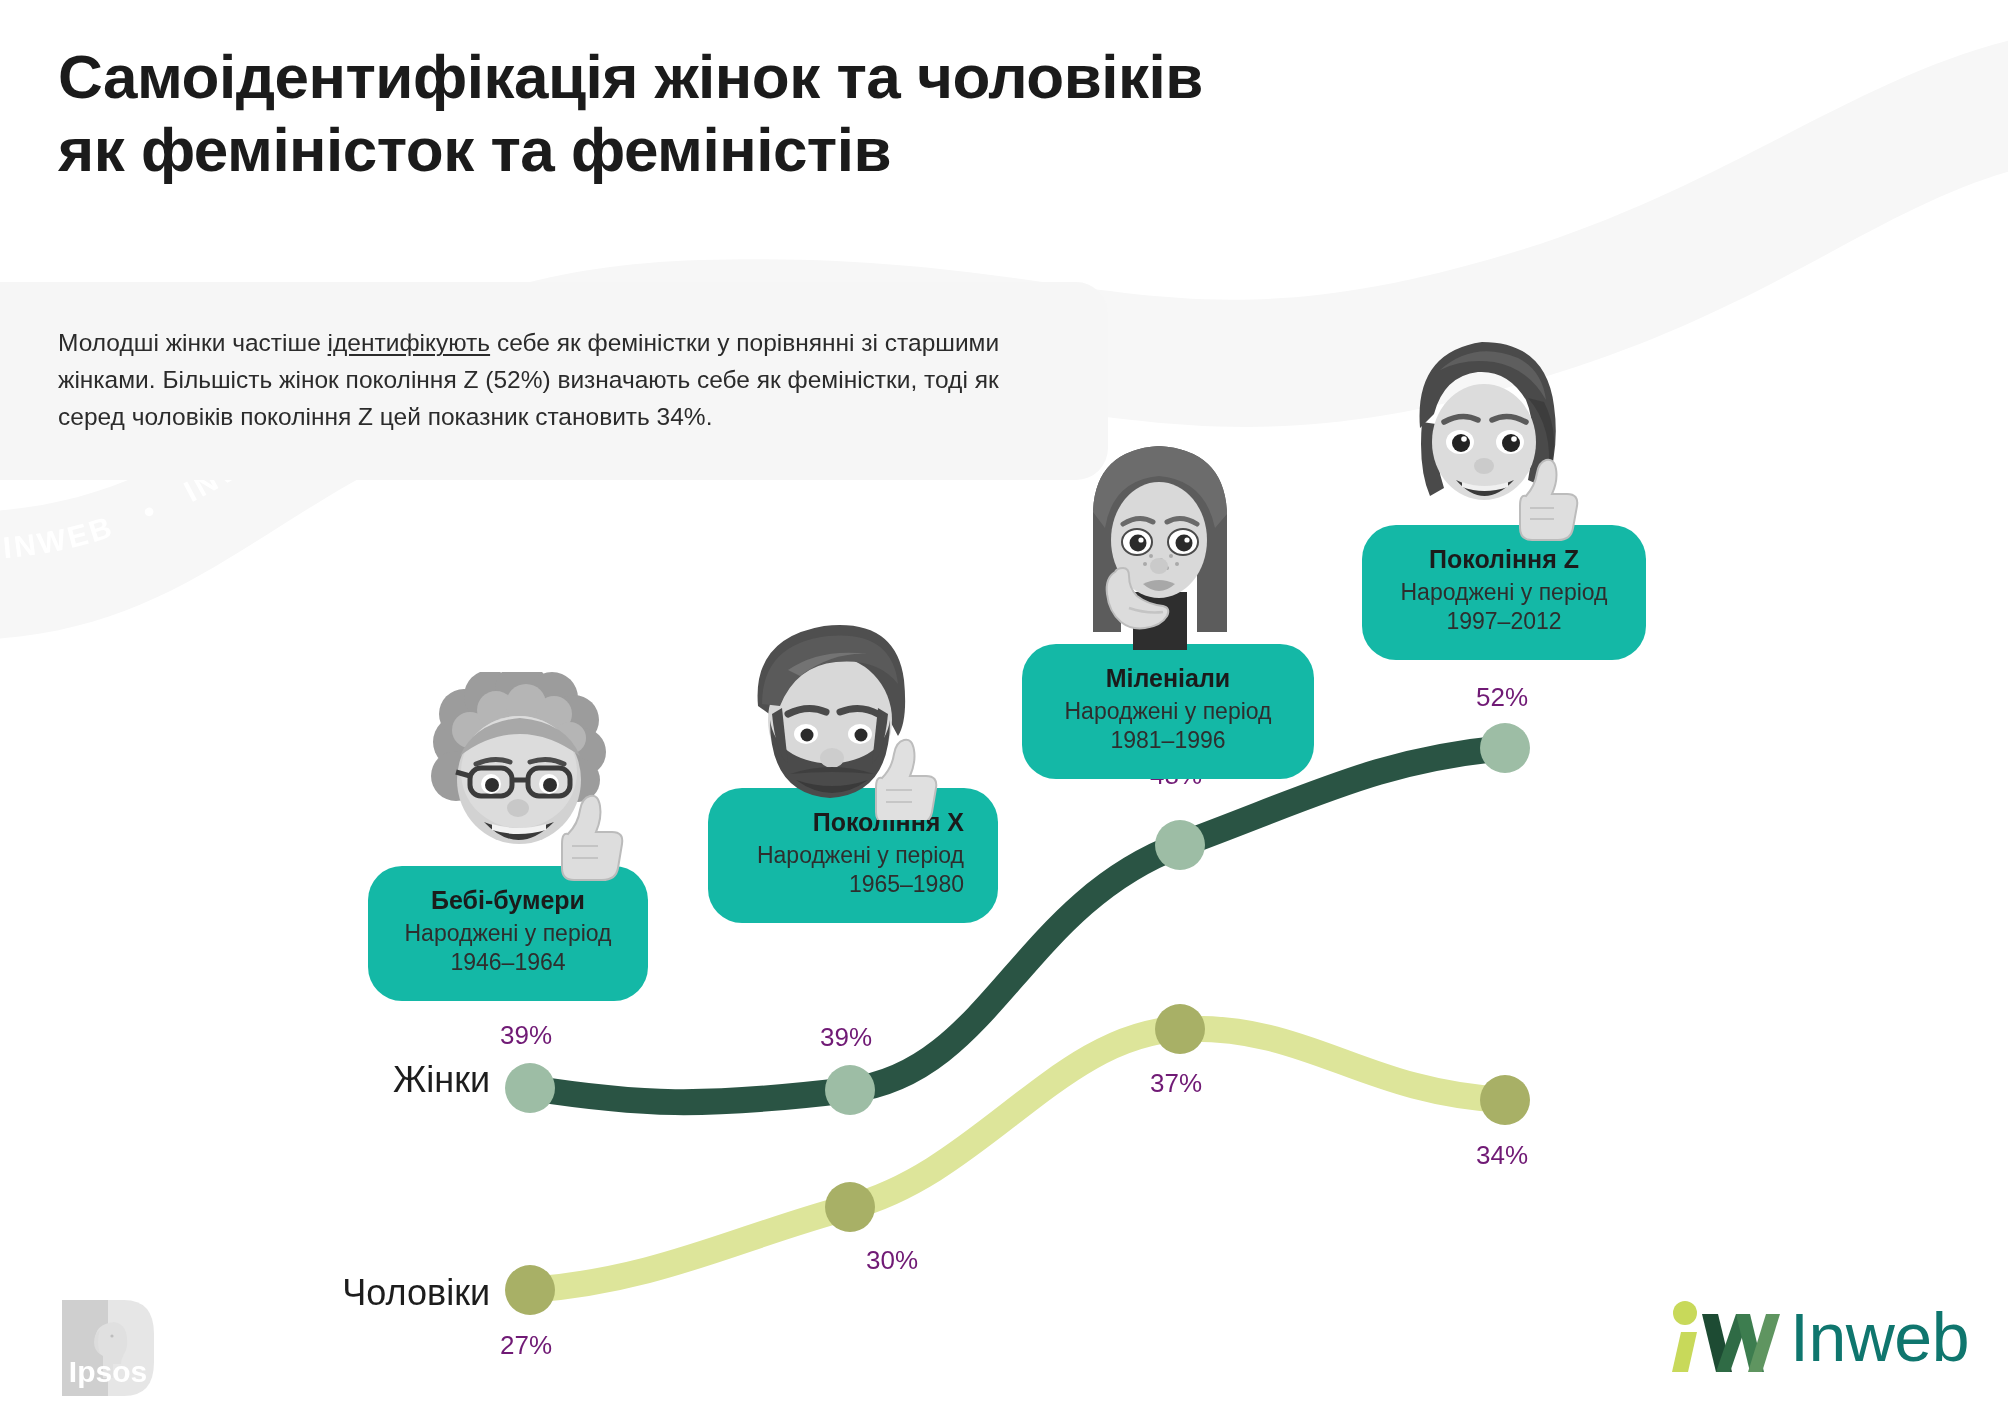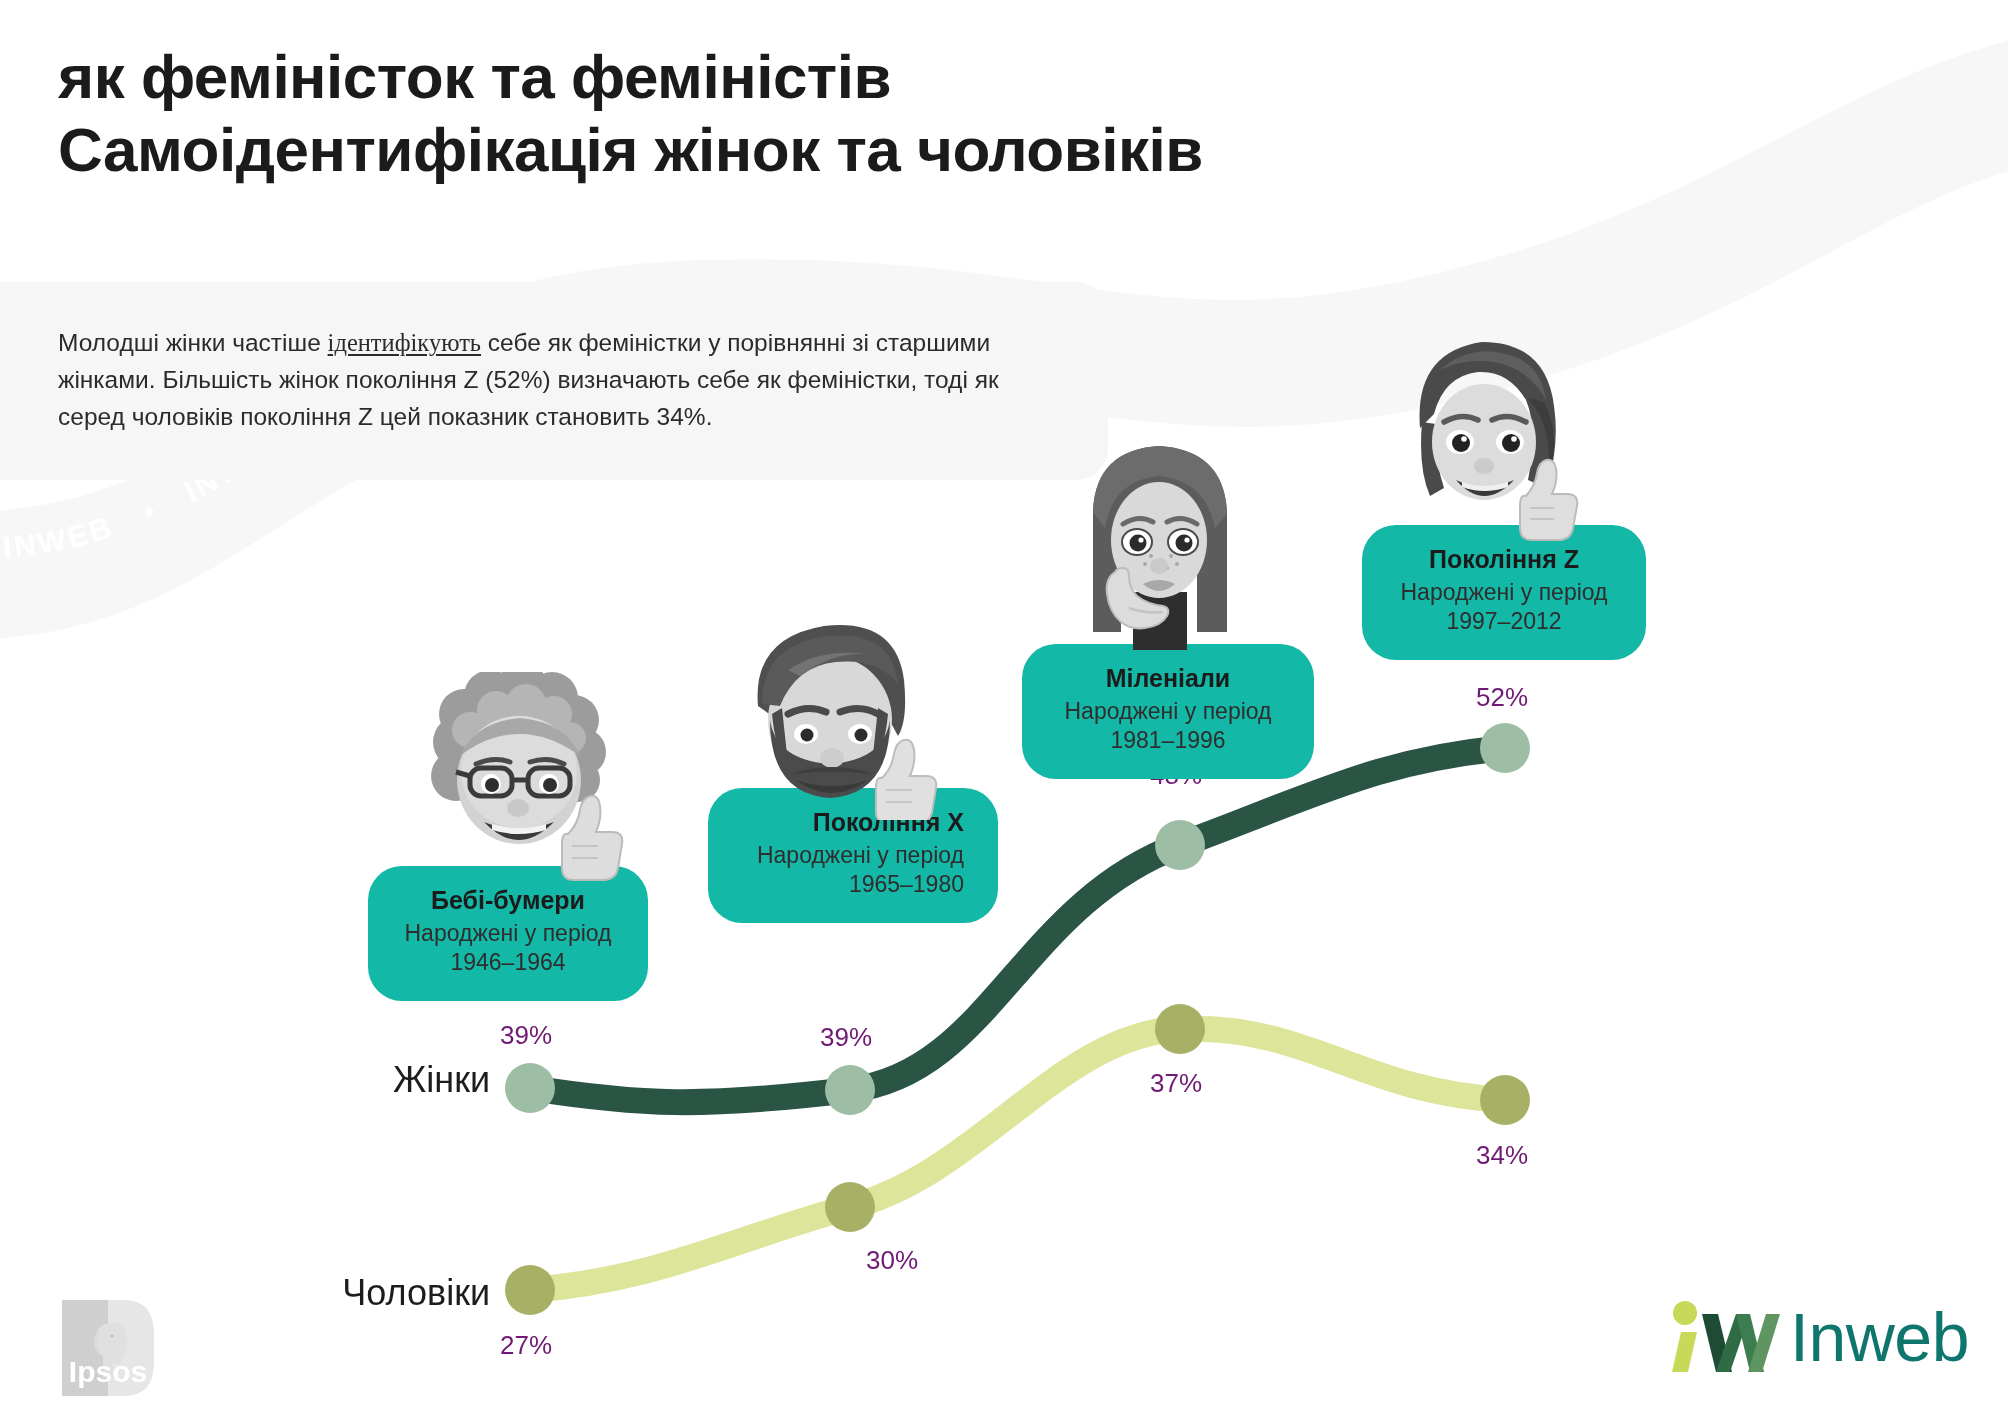--- a/index.html
+++ b/index.html
@@ -41,21 +41,21 @@
     padding:42px 60px 44px 58px;
     background:#f6f6f6;
     border-radius:0 32px 32px 0;
     z-index:4;
   }
   #intro-card .intro-text {
     font-size:24.5px;
     line-height:1.52;
     color:#2b2b2b;
   }
-  #intro-card .intro-text u { text-decoration-thickness:1.6px; text-underline-offset:3px;font-family:Liberation Serif, serif; }
+  #intro-card .intro-text u { text-decoration-thickness:1.6px; text-underline-offset:3px; }
 
   
   #chart-area {
     position:absolute;
     inset:0;
     z-index:2;
   }
   #chart-svg { position:absolute; left:0; top:0; }
 
   
@@ -145,22 +145,22 @@
       <path id="wm-path-2" d="M -40 700 C 200 700, 320 500, 720 470 C 1120 440, 1220 560, 1580 440 C 1820 360, 1920 250, 2060 230" fill="none"></path>
     </defs>
     <path d="M -40 640 C 260 640, 300 400, 700 388 C 1100 376, 1180 492, 1560 372 C 1800 296, 1900 186, 2060 160 L 2060 30 C 1880 58, 1760 170, 1540 244 C 1160 366, 1100 248, 700 260 C 300 272, 250 512, -40 512 Z" fill="#f7f7f7"></path>
     <text font-family="Liberation Sans, sans-serif" font-size="30" font-weight="bold" fill="#ffffff" letter-spacing="3">
       <textPath href="#wm-path-1" startOffset="2%">INWEB &nbsp;&nbsp;•&nbsp;&nbsp; INWEB &nbsp;&nbsp;•&nbsp;&nbsp; INWEB &nbsp;&nbsp;•&nbsp;&nbsp; INWEB &nbsp;&nbsp;•&nbsp;&nbsp; INWEB &nbsp;&nbsp;•&nbsp;&nbsp; INWEB</textPath>
     </text>
   </svg>
 </div>
 
 <h1 id="page-title">
+  <span class="title-line">Самоідентифікація жінок та чоловіків</span>
   <span class="title-line">як феміністок та феміністів</span>
-  <span class="title-line">Самоідентифікація жінок та чоловіків</span>
 </h1>
 
 <div id="intro-card">
   <p class="intro-text"><span>Молодші жінки частіше </span><u>ідентифікують</u><span> себе як феміністки у порівнянні зі старшими жінками. Більшість жінок покоління Z (52%) визначають себе як феміністки, тоді як серед чоловіків покоління Z цей показник становить 34%.</span></p>
 </div>
 
 <div id="chart-area">
 
   <svg id="chart-svg" width="2008" height="1410" viewBox="0 0 2008 1410">
 

